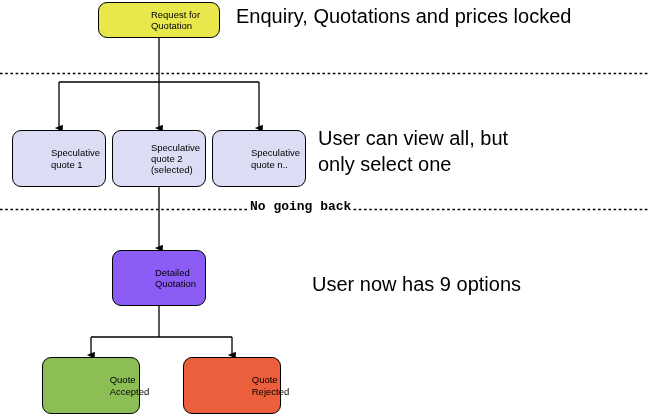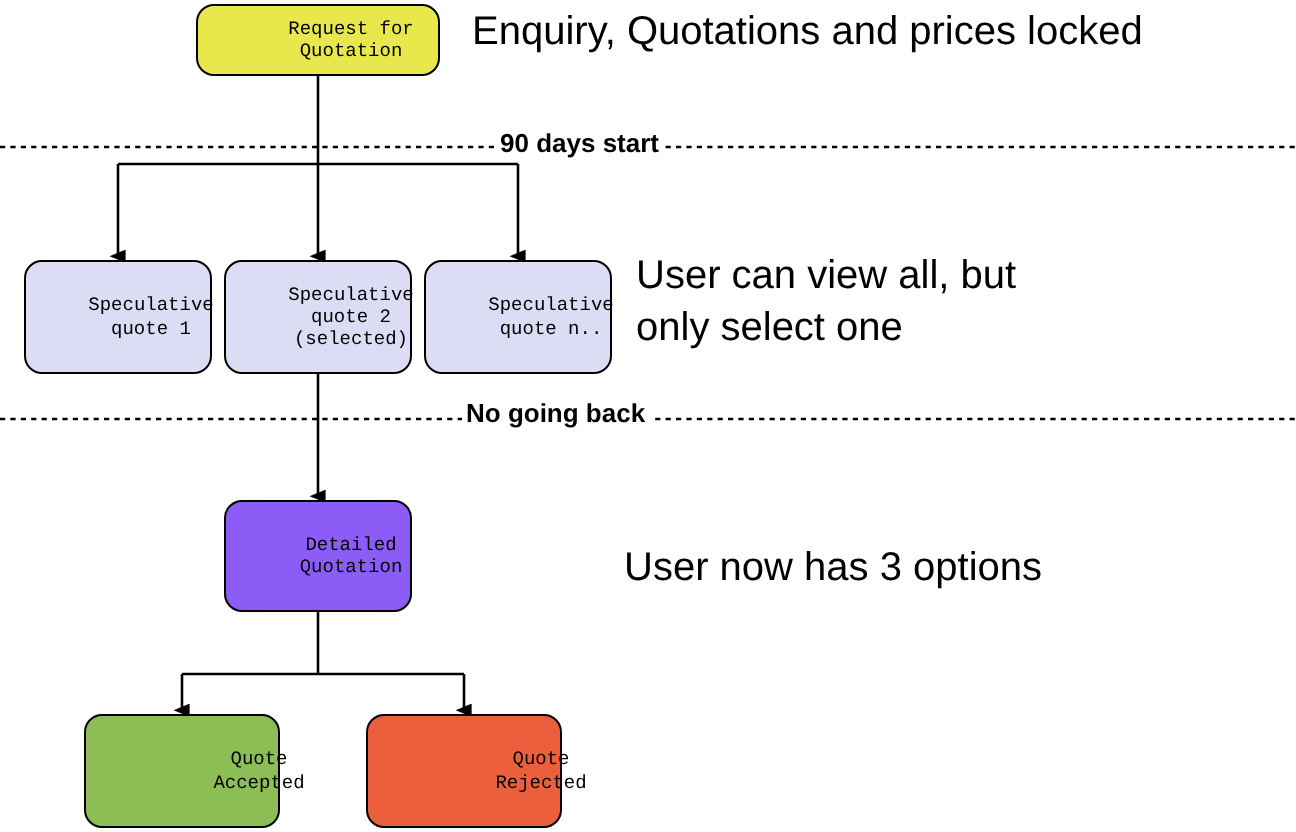--- a/index.html
+++ b/index.html
@@ -23,23 +23,22 @@
     height: 416px;
   }
   .node {
     position: absolute;
     box-sizing: border-box;
     border: 1px solid #000000;
     border-radius: 9px;
     display: flex;
     align-items: center;
     justify-content: center;
-    text-align: center;
     color: #000000;
-    font-family: Liberation Mono, monospace;
+    font-family: Liberation Sans, sans-serif;
     line-height: 1.18;
     z-index: 3;
     padding-left: 33px;
   }
   .node-label {
     display: block;
     white-space: pre-line;
     font-size: 10px;
   }
   #node-rfq {
@@ -90,21 +89,21 @@
     font-family: "Liberation Sans", sans-serif;
     font-size: 13px;
     font-weight: bold;
     color: #000000;
     background: #ffffff;
     padding: 0 2px;
     z-index: 5;
     white-space: nowrap;
   }
   #label-90days   { left: 248px; top: 64px; }
-  #label-nogoing  { left: 231px; top: 199px; }
+  #label-nogoing  { left: 248px; top: 199px; font-family: Liberation Mono, monospace; }
 </style>
 </head>
 <body>
 
 <div id="canvas">
 
   <svg id="flow-svg" viewBox="0 0 648 416" xmlns="http://www.w3.org/2000/svg">
     <defs>
       <marker id="arrowhead" markerWidth="9" markerHeight="9" refX="3.2" refY="4.2" orient="auto" markerUnits="userSpaceOnUse">
         <path d="M 0 0.4 L 6.6 0.4 L 3.3 8.4 z" fill="#000000"></path>
@@ -158,21 +157,20 @@
   <div class="node" id="node-accepted">
     <span class="node-label">Quote
 Accepted</span>
   </div>
 
   <div class="node" id="node-rejected">
     <span class="node-label">Quote
 Rejected</span>
   </div>
 
-  <div class="divider-label" id="label-90days">90 days start</div>
   <div class="divider-label" id="label-nogoing">No going back</div>
 
   <div class="annotation" id="ann-viewall">User can view all, but
 only select one</div>
   <div class="annotation" id="ann-locked">Enquiry, Quotations and prices locked</div>
-  <div class="annotation" id="ann-options">User now has 3 options</div>
+  <div class="annotation" id="ann-options">User now has 9 options</div>
 
 </div>
 
 </body></html>

